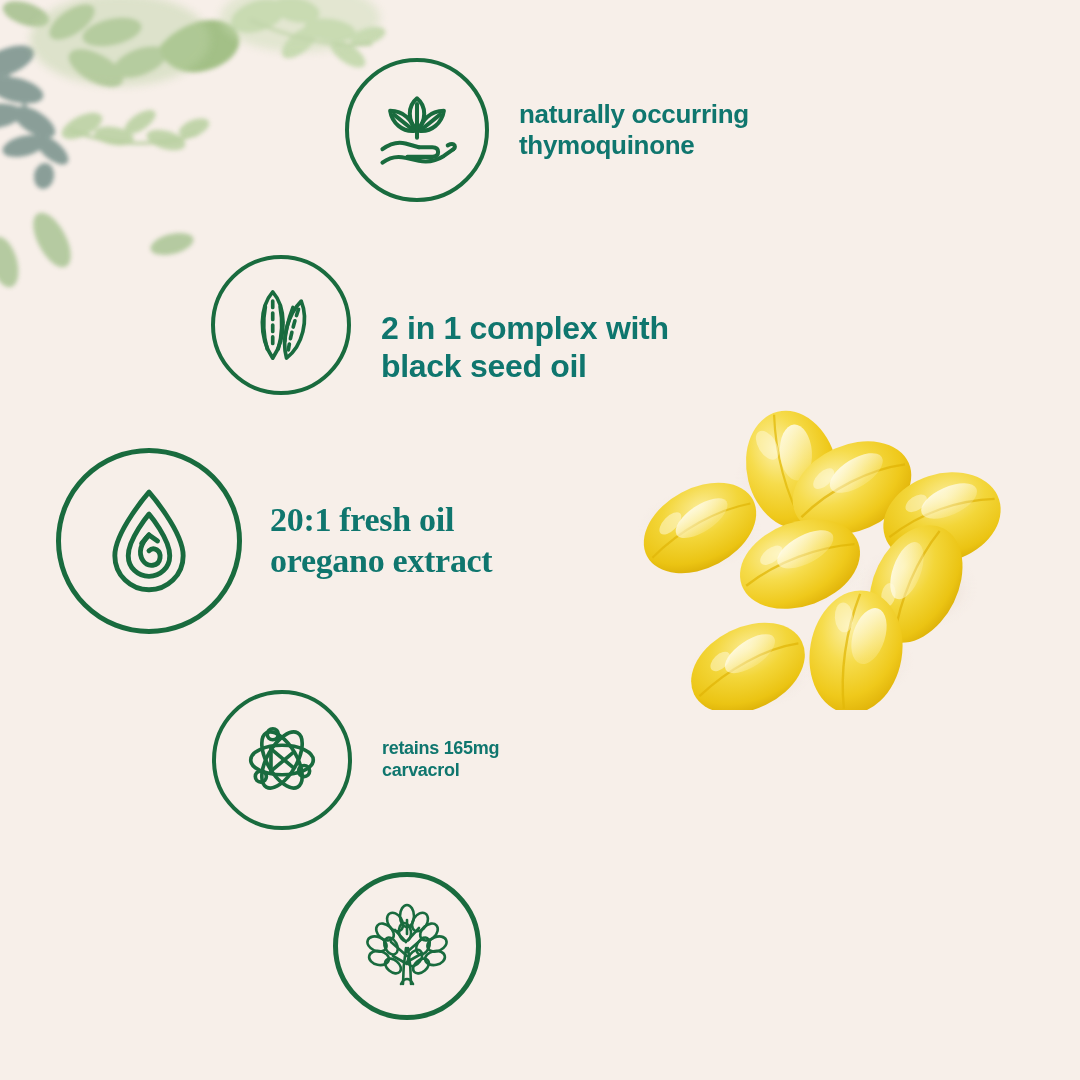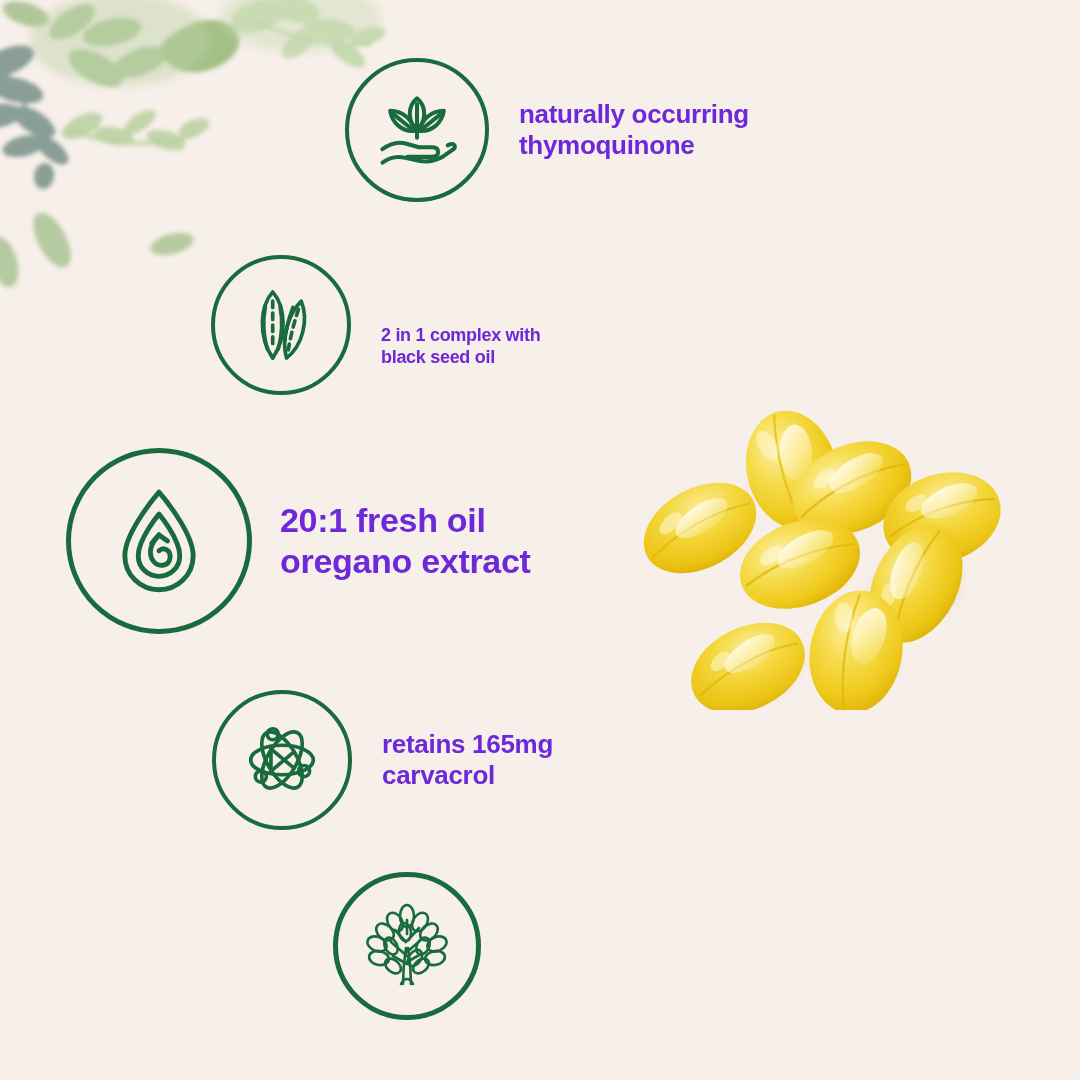--- a/index.html
+++ b/index.html
@@ -42,43 +42,43 @@
     border-style: solid;
     border-color: #196B3E;
     box-sizing: border-box;
     flex: 0 0 auto;
     display: flex;
     align-items: center;
     justify-content: center;
   }
   .badge svg { display: block; }
   .feature-text {
-    color: #6d28d9;
+    color: #0f766e;
     font-weight: bold;
     line-height: 1.20;
     letter-spacing: -0.3px;
     white-space: pre-line;
   }
 
   
   #feature-0 { left: 345px; top: 58px; }
   #feature-0 .badge { width: 144px; height: 144px; border-width: 4px; }
   #feature-0 .feature-text { font-size: 26px; margin-left: 30px; }
 
   #feature-1 { left: 211px; top: 255px; }
   #feature-1 .badge { width: 140px; height: 140px; border-width: 4px; }
-  #feature-1 .feature-text { font-size: 18px; margin-left: 30px; margin-top: 44px; }
-
-  #feature-2 { left: 66px; top: 448px; }
+  #feature-1 .feature-text { font-size: 32px; margin-left: 30px; margin-top: 44px; }
+
+  #feature-2 { left: 56px; top: 448px; font-family: Liberation Serif, serif; }
   #feature-2 .badge { width: 186px; height: 186px; border-width: 5px; }
   #feature-2 .feature-text { font-size: 34px; margin-left: 28px; }
 
   #feature-3 { left: 212px; top: 690px; }
   #feature-3 .badge { width: 140px; height: 140px; border-width: 4px; }
-  #feature-3 .feature-text { font-size: 26px; margin-left: 30px; }
+  #feature-3 .feature-text { font-size: 18px; margin-left: 30px; }
 
   #feature-4 { left: 333px; top: 872px; }
   #feature-4 .badge { width: 148px; height: 148px; border-width: 5px; }
   #feature-4 .feature-text { font-size: 26px; margin-left: 30px; }
 
   
   #capsules {
     position: absolute;
     left: 620px;
     top: 360px;

